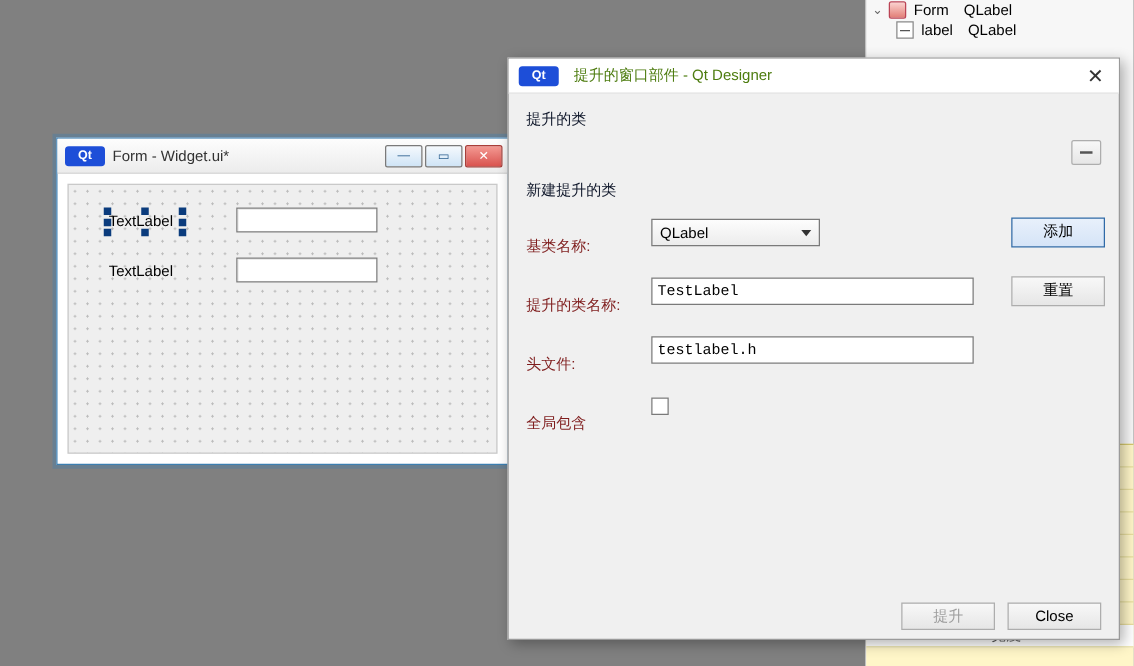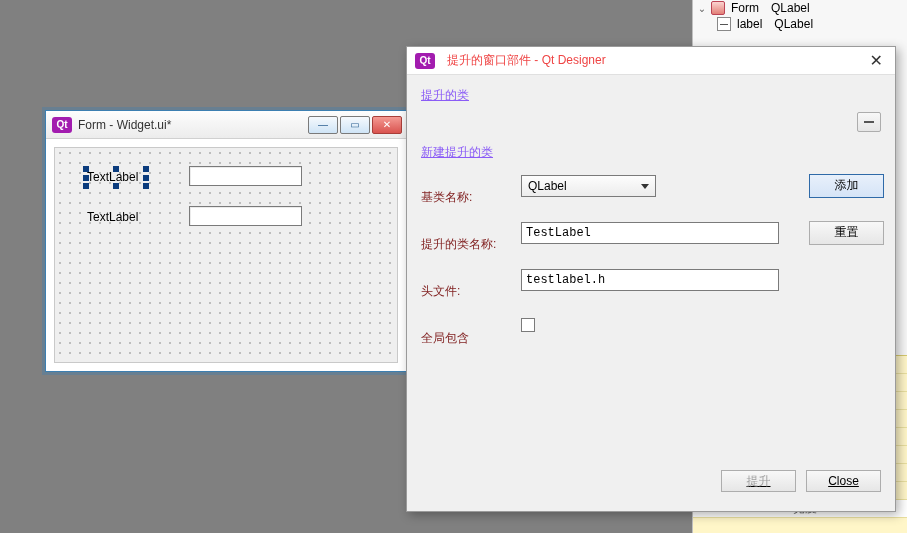--- a/index.html
+++ b/index.html
@@ -10,21 +10,21 @@
   position: absolute; left: 45px; top: 110px; width: 362px; height: 262px;
   background: #fff; border: 1px solid #3c7fb1;
   box-shadow: 0 0 0 3px rgba(60,127,177,0.35);
 }
 .form-titlebar {
   height: 28px; background: linear-gradient(#fdfdfd,#ececec);
   border-bottom: 1px solid #d0d0d0; display:flex; align-items:center;
   padding: 0 4px 0 6px;
 }
 .qt-logo {
-  width:20px; height:16px; background:#a21caf; border-radius:3px;
+  width:32px; height:16px; background:#1d4ed8; border-radius:3px;
   display:inline-flex; align-items:center; justify-content:center;
   color:#fff; font-weight:bold; font-size:10px; margin-right:6px;
 }
 .form-title { color:#333; }
 .form-winbtns { margin-left:auto; display:flex; gap:2px; }
 .winbtn { width:30px; height:18px; border:1px solid #7a7a7a; border-radius:2px;
   display:flex; align-items:center; justify-content:center; font-size:10px; }
 .winbtn.min { background:linear-gradient(#f5f9fd,#cfe4f6); color:#2b5f8f; }
 .winbtn.max { background:linear-gradient(#f5f9fd,#cfe4f6); color:#2b5f8f; }
 .winbtn.close { background:linear-gradient(#f49a93,#d9534f); color:#fff; border-color:#a83e39; }
@@ -57,25 +57,25 @@
 
 .dialog {
   position:absolute; left:406px; top:46px; width:490px; height:466px;
   background:#f0f0f0; border:1px solid #9a9a9a;
   box-shadow: 3px 3px 10px rgba(0,0,0,0.3);
 }
 .dlg-titlebar {
   height:28px; background:#fff; border-bottom:1px solid #e0e0e0;
   display:flex; align-items:center; padding:0 8px;
 }
-.dlg-title { color:#ef4444; margin-left:6px; }
+.dlg-title { color:#4d7c0f; margin-left:6px; }
 .dlg-x { margin-left:auto; font-size:16px; font-family:Arial; color:#333; cursor:pointer; padding:0 4px; }
 
 .dlg-body { padding:10px 14px 10px 14px; }
-.section-label { color:#8b5cf6; margin:2px 0 4px 0;text-decoration:underline; }
+.section-label { color:#0f172a; margin:2px 0 4px 0; }
 
 .promoted-table {
   background:#fff; border:1px solid #828790; height:192px;
   padding:4px 6px;
 }
 .promoted-table .hdrs span { margin-right:6px; color:#000; }
 
 .toolbar-row { display:flex; justify-content:flex-end; margin:8px 0 12px 0; }
 .tool-btn {
   width:24px; height:20px; background:linear-gradient(#f8f8f8,#e6e6e6);
@@ -102,24 +102,23 @@
 .checkbox { width:14px; height:14px; border:1px solid #7a7a7a; background:#fff; display:inline-block; }
 
 .side-btn {
   height:24px; background:linear-gradient(#e8f0fb,#d5e4f7); border:1px solid #2f6aa8;
   color:#000; display:flex; align-items:center; justify-content:center;
   width:75px; justify-self:end;
 }
 .side-btn.plain { background:linear-gradient(#f8f8f8,#e6e6e6); border:1px solid #adadad; }
 
 .dlg-footer {
-  position:absolute; left:0; right:0; bottom:12px; height:36px;
+  position:absolute; left:0; right:0; bottom:0; height:36px;
   display:flex; align-items:center; justify-content:flex-end; gap:10px;
   padding:0 14px;
-  text-decoration:underline;
 }
 .ft-btn { width:75px; height:22px; background:linear-gradient(#f8f8f8,#e6e6e6);
   border:1px solid #adadad; display:flex; align-items:center; justify-content:center; }
 .ft-btn.disabled { color:#9e9e9e; }
 
 
 .inspector {
   position:absolute; right:0; top:0; width:215px; height:533px;
   background:#f7f7f7; border-left:1px solid #c0c0c0;
 }

